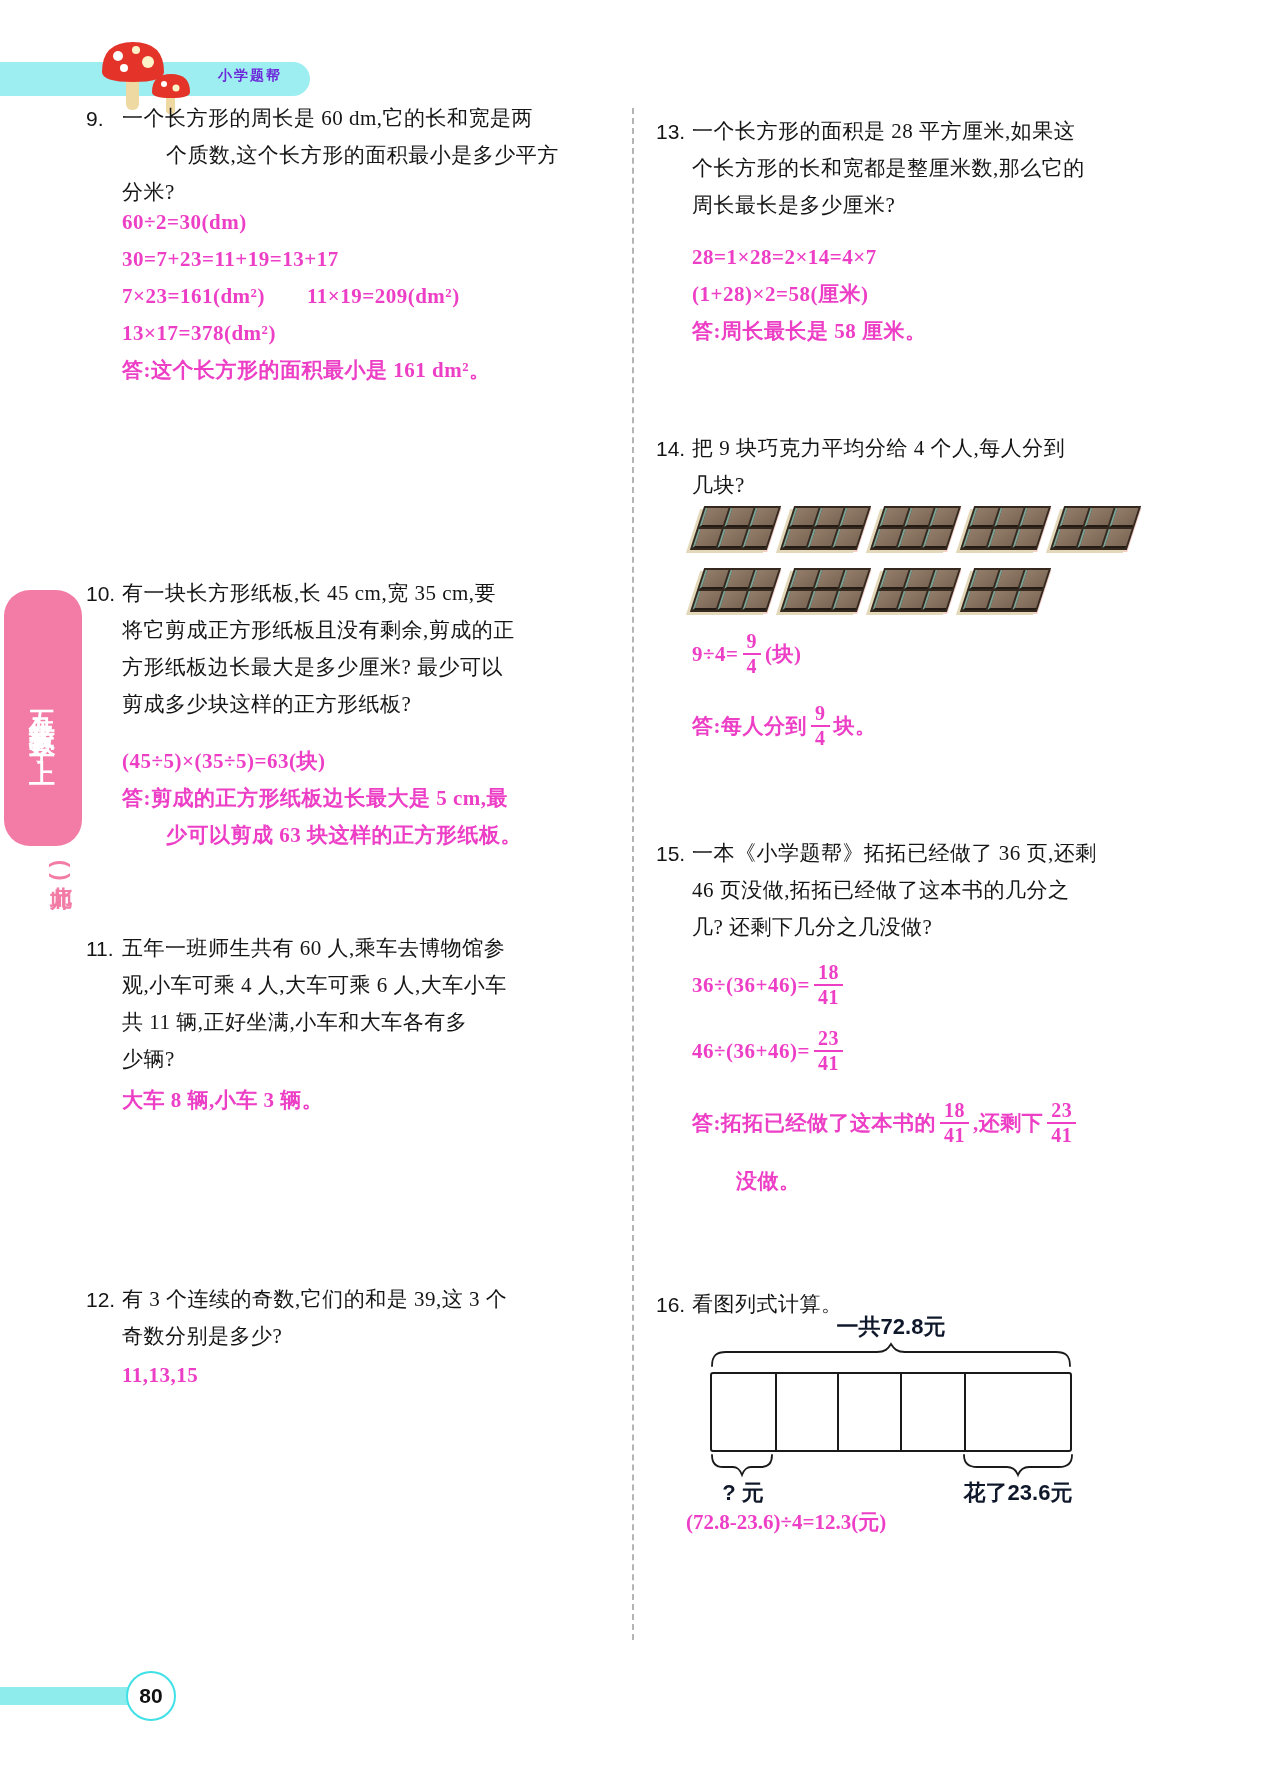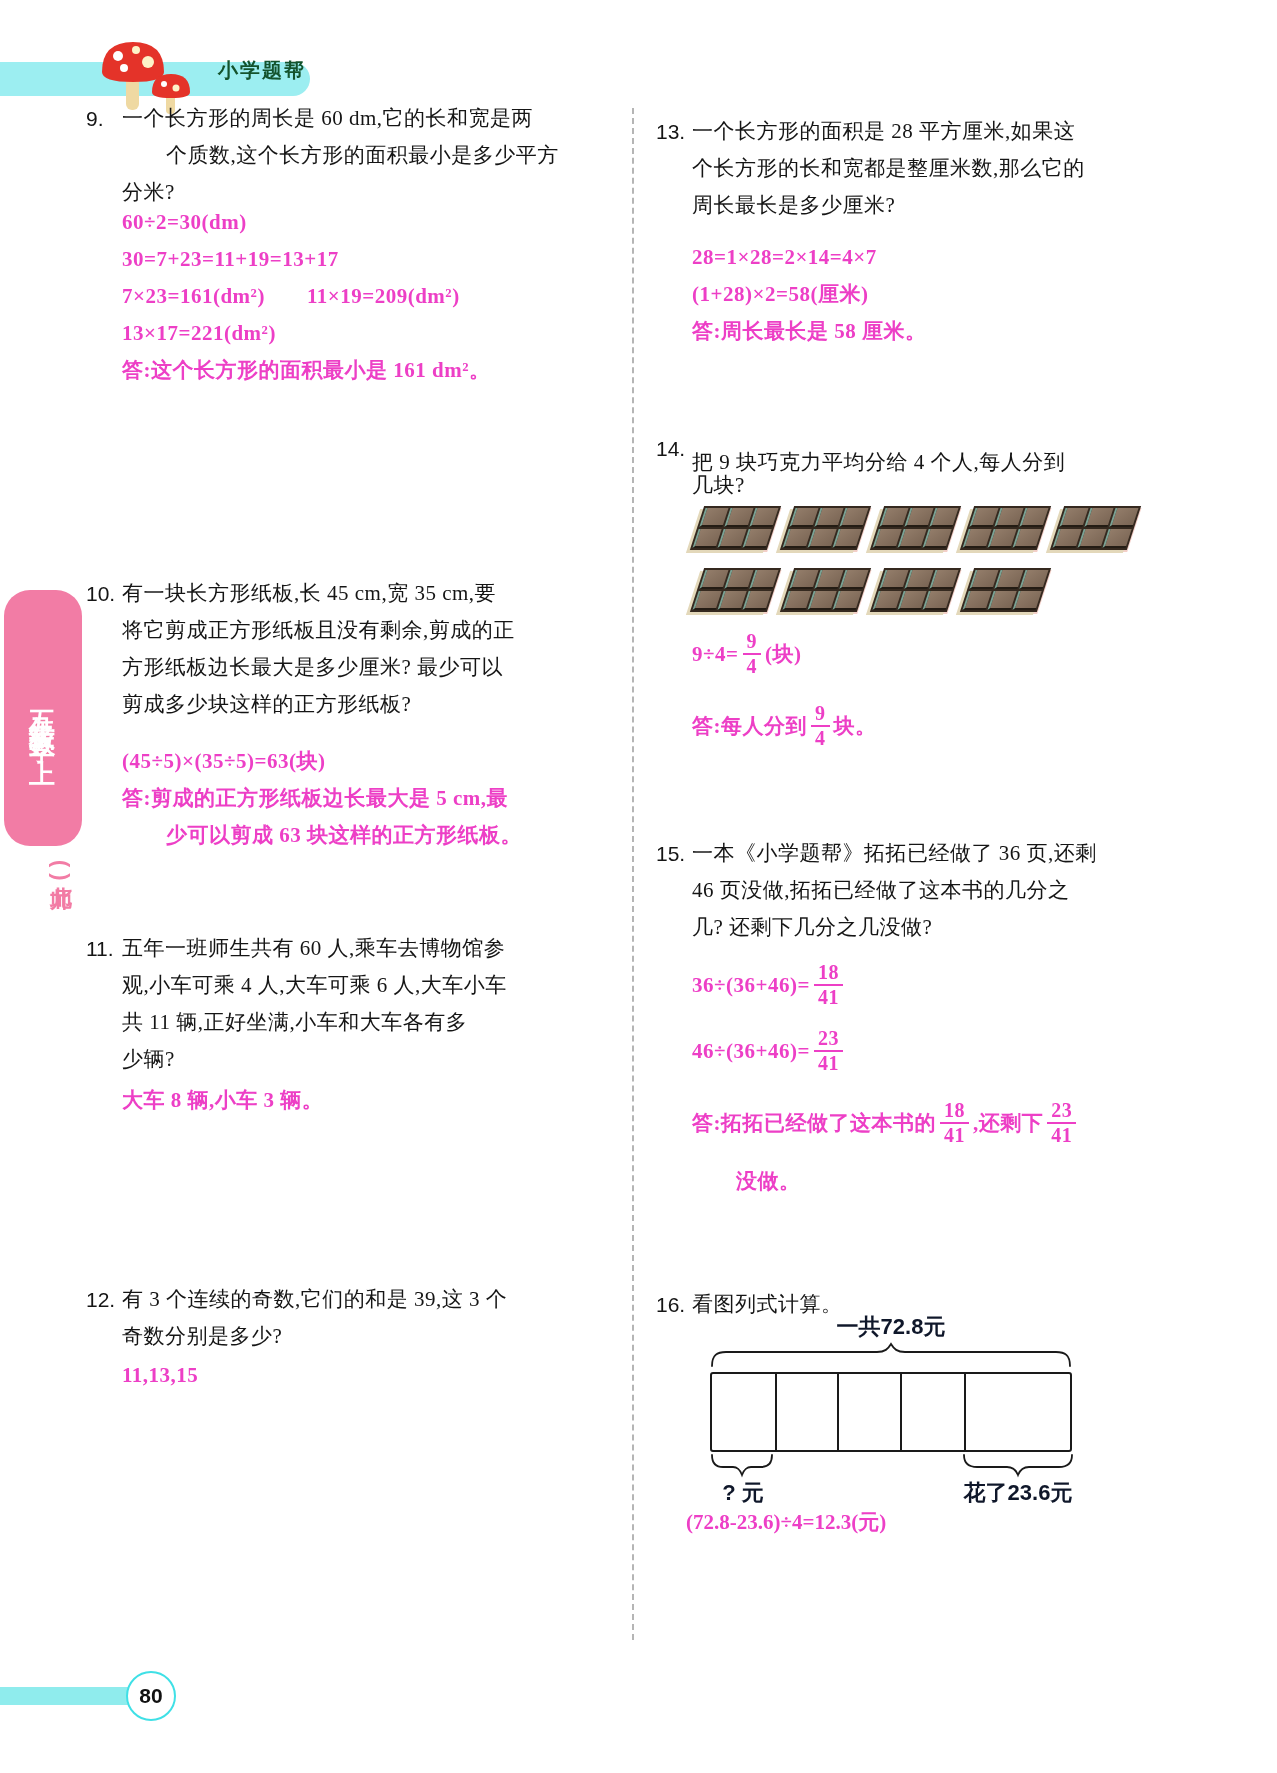--- a/index.html
+++ b/index.html
@@ -2,22 +2,22 @@
 <html><head>
 <meta charset="utf-8">
 <style>
   html,body{margin:0;padding:0;background:#fff;}
   .page{position:relative;width:1277px;height:1773px;background:#ffffff;overflow:hidden;
         font-family:"Liberation Serif",serif;color:#151515;}
 
   
   .banner{position:absolute;left:0;top:62px;width:310px;height:34px;background:#9ceef1;
           border-radius:0 17px 17px 0;}
-  .banner-title{position:absolute;left:218px;top:57px;font-family:"Liberation Sans",sans-serif;
-          font-size:20px;font-weight:600;letter-spacing:2px;color:#14532d;}
+  .banner-title{position:absolute;left:218px;top:67px;font-family:"Liberation Sans",sans-serif;
+          font-size:14px;font-weight:600;letter-spacing:2px;color:#6d28d9;}
   .mushrooms{position:absolute;left:96px;top:34px;width:104px;height:84px;}
 
   
   .side-tab{position:absolute;left:4px;top:590px;width:78px;height:256px;background:#f27ca5;
           border-radius:26px;display:flex;align-items:center;justify-content:center;}
   .side-tab span{writing-mode:vertical-rl;color:#fff;font-weight:bold;font-size:26px;
           letter-spacing:7px;font-family:"Liberation Sans",sans-serif;}
   .side-edition{position:absolute;left:46px;top:860px;writing-mode:vertical-rl;color:#f27ca5;
           font-weight:bold;font-size:22px;letter-spacing:2px;font-family:"Liberation Sans",sans-serif;}
 
@@ -89,21 +89,21 @@
   <div class="divider"></div>
 
   <div class="problem" style="left:122px;top:100px;width:440px;">
     <span class="pnum">9.</span>
     <div class="line" style="top:0;">一个长方形的周长是 60 dm,它的长和宽是两</div>
     <div class="line" style="top:37px;margin-left:44px;">个质数,这个长方形的面积最小是多少平方</div>
     <div class="line" style="top:74px;">分米?</div>
     <div class="line ans" style="top:104px;">60÷2=30(dm)</div>
     <div class="line ans" style="top:141px;">30=7+23=11+19=13+17</div>
     <div class="line ans" style="top:178px;"><span>7×23=161(dm²)</span><span class="gap2"></span><span>11×19=209(dm²)</span></div>
-    <div class="line ans" style="top:215px;">13×17=221(dm²)</div>
+    <div class="line ans" style="top:215px;">13×17=378(dm²)</div>
     <div class="line ans" style="top:252px;">答:这个长方形的面积最小是 161 dm²。</div>
   </div>
 
   <div class="problem" style="left:122px;top:575px;width:440px;">
     <span class="pnum">10.</span>
     <div class="line" style="top:0;">有一块长方形纸板,长 45 cm,宽 35 cm,要</div>
     <div class="line" style="top:37px;">将它剪成正方形纸板且没有剩余,剪成的正</div>
     <div class="line" style="top:74px;">方形纸板边长最大是多少厘米? 最少可以</div>
     <div class="line" style="top:111px;">剪成多少块这样的正方形纸板?</div>
     <div class="line ans" style="top:168px;">(45÷5)×(35÷5)=63(块)</div>
@@ -132,21 +132,21 @@
     <div class="line" style="top:0;">一个长方形的面积是 28 平方厘米,如果这</div>
     <div class="line" style="top:37px;">个长方形的长和宽都是整厘米数,那么它的</div>
     <div class="line" style="top:74px;text-align:right;">周长最长是多少厘米?</div>
     <div class="line ans" style="top:126px;">28=1×28=2×14=4×7</div>
     <div class="line ans" style="top:163px;">(1+28)×2=58(厘米)</div>
     <div class="line ans" style="top:200px;">答:周长最长是 58 厘米。</div>
   </div>
 
   <div class="problem" style="left:692px;top:430px;width:446px;">
     <span class="pnum">14.</span>
-    <div class="line" style="top:14px;">把 9 块巧克力平均分给 4 个人,每人分到</div>
+    <div class="line" style="top:0;">把 9 块巧克力平均分给 4 个人,每人分到</div>
     <div class="line" style="top:37px;">几块?</div>
     <div class="choc-row" style="left:5px;top:76px;">
         <div class="choco">
           <div class="sq"></div>
           <div class="sq"></div>
           <div class="sq"></div>
           <div class="sq"></div>
           <div class="sq"></div>
           <div class="sq"></div>
         </div>

